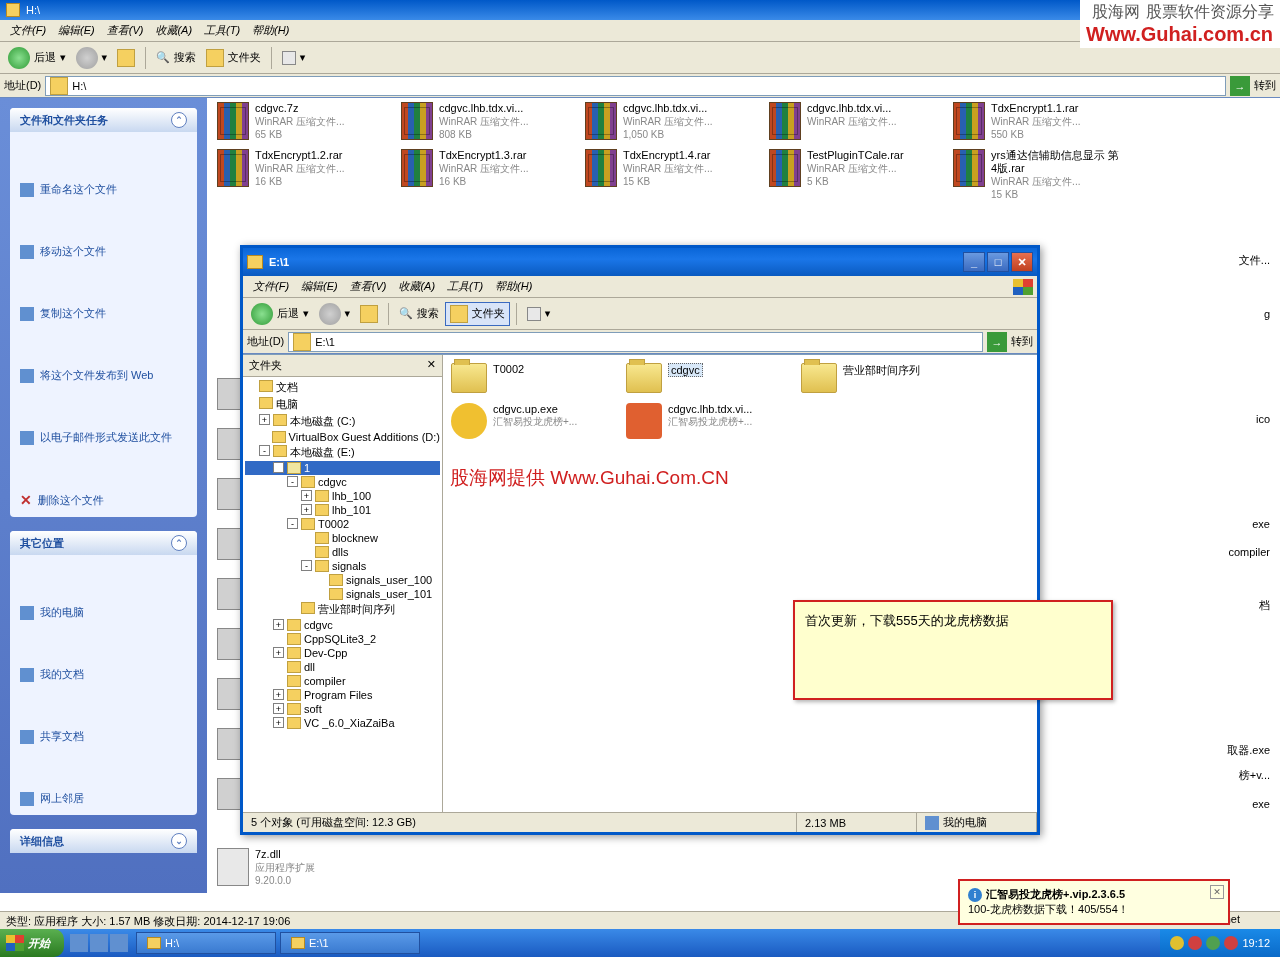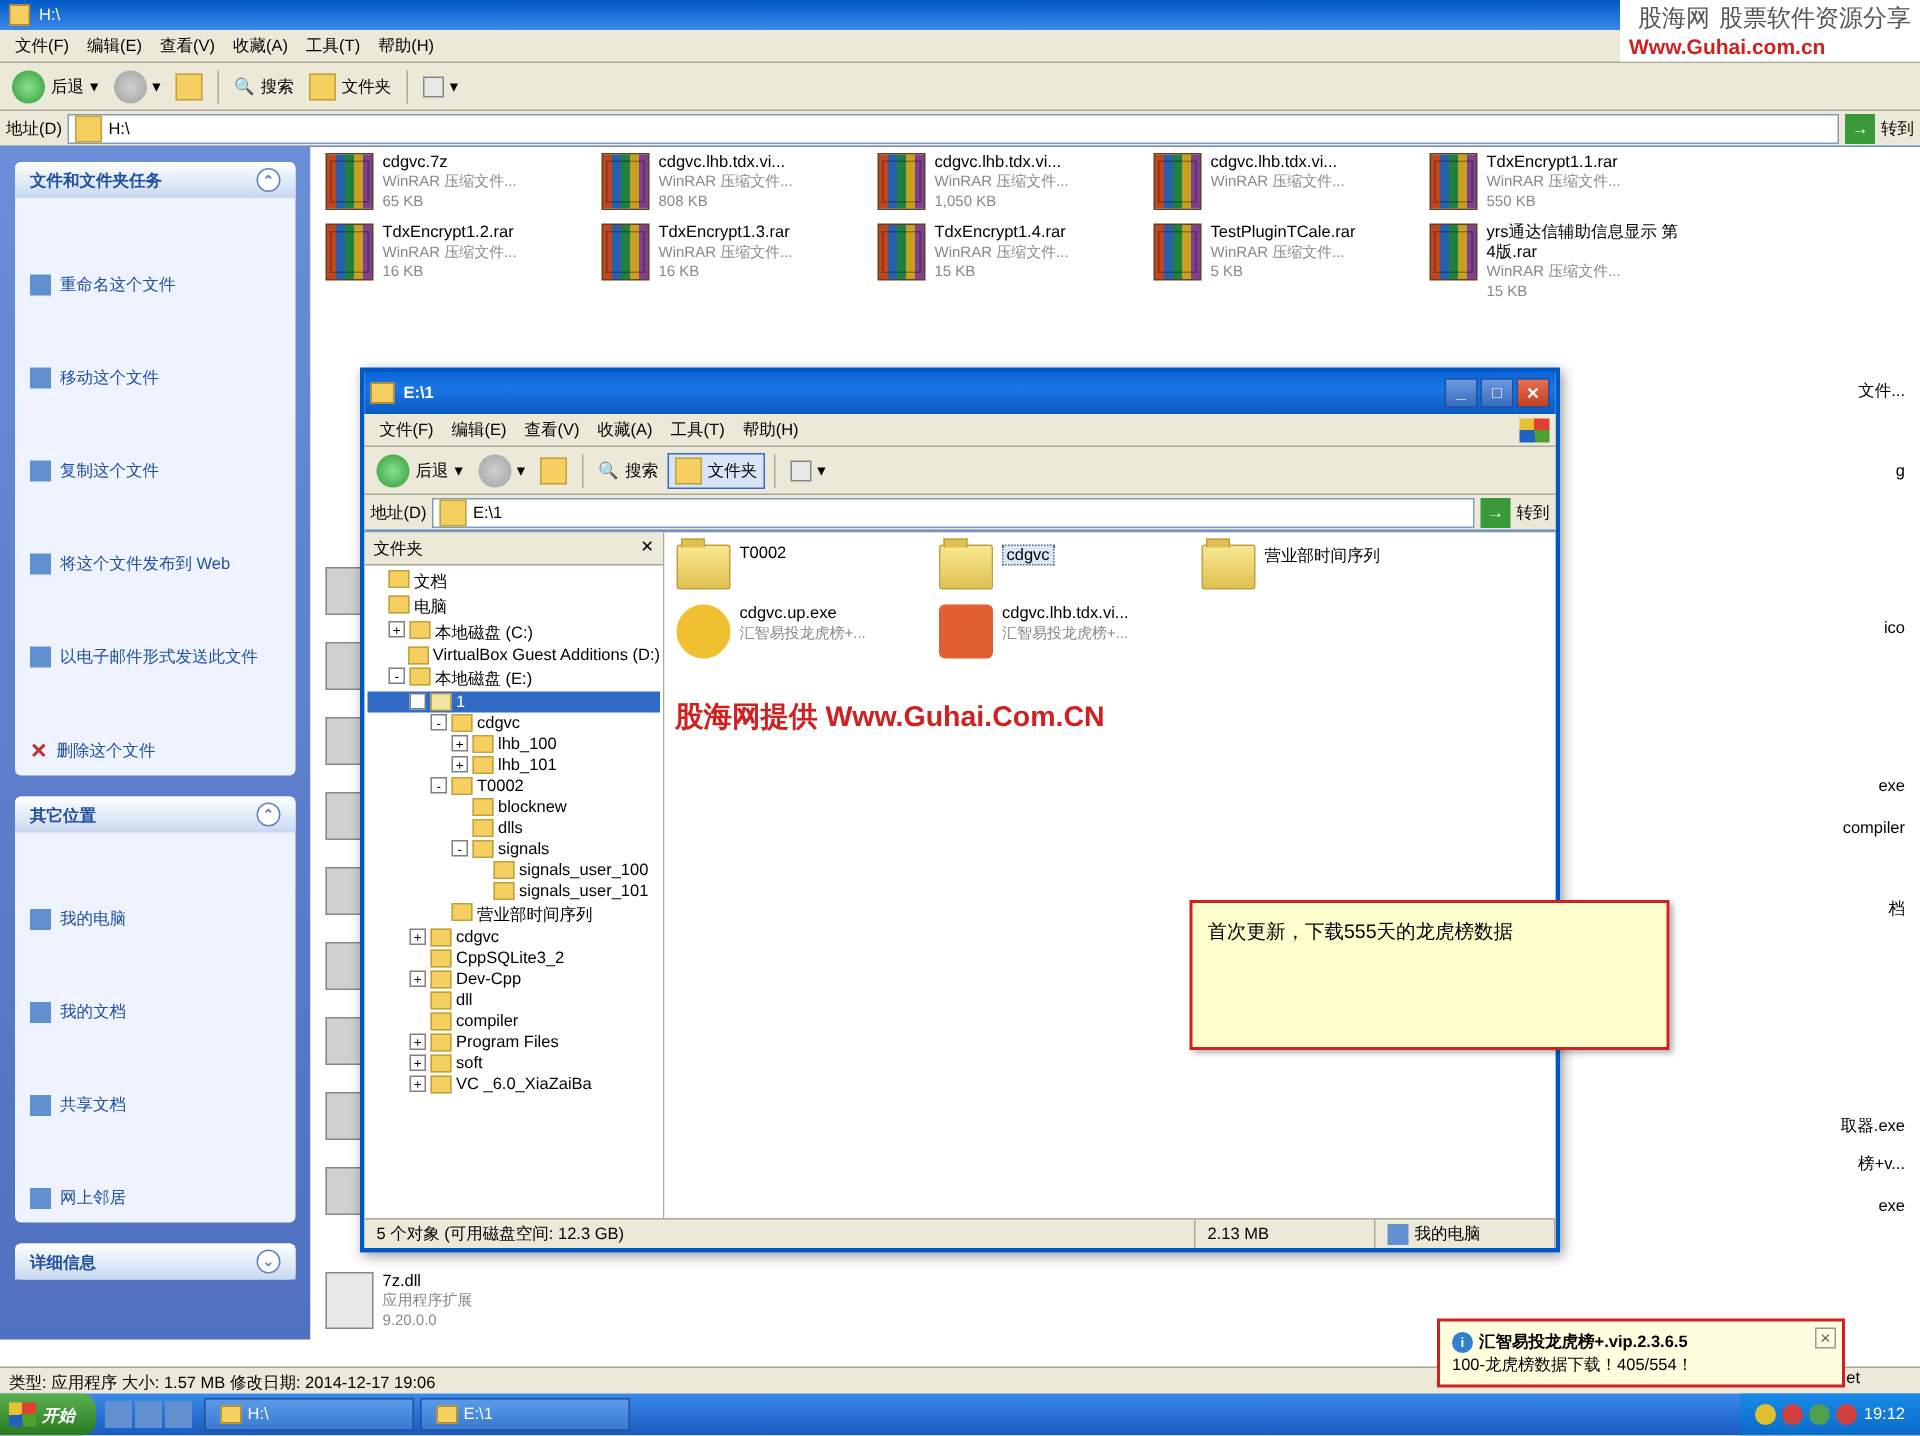--- a/index.html
+++ b/index.html
@@ -2,21 +2,21 @@
 <html><head>
 <meta charset="utf-8">
 <style>
 * { margin: 0; padding: 0; box-sizing: border-box; font-family: "Microsoft YaHei", Tahoma, sans-serif; font-size: 11px; }
 body { width: 1280px; height: 957px; background: #fff; overflow: hidden; position: relative; }
 
 
 .main-title { background: linear-gradient(#0058c8, #3a8ae8); height: 20px; color: #fff; display: flex; align-items: center; padding: 0 6px; }
 .main-title .icon { width: 14px; height: 14px; background: #f5d060; border: 1px solid #b88a20; margin-right: 6px; }
 .menu-bar { background: #ece9d8; height: 22px; display: flex; align-items: center; padding: 0 4px; border-bottom: 1px solid #aca899; }
-.menu-bar span { padding: 2px 6px; cursor: default; }
+.menu-bar span { padding: 2px 6px; cursor: default; font-style: italic; }
 .toolbar { background: #ece9d8; height: 32px; display: flex; align-items: center; padding: 0 4px; border-bottom: 1px solid #aca899; gap: 2px; }
 .tb-btn { display: flex; align-items: center; padding: 2px 4px; gap: 4px; }
 .tb-circle { width: 22px; height: 22px; border-radius: 50%; display: inline-block; }
 .green { background: radial-gradient(#8ae090, #2f9a35); }
 .gray { background: radial-gradient(#d0d0d0, #a0a0a0); }
 .sep { width: 1px; height: 22px; background: #aca899; margin: 0 4px; }
 .small-icon { width: 18px; height: 18px; background: #f5d060; border: 1px solid #c0a040; }
 .address-bar { background: #ece9d8; height: 24px; display: flex; align-items: center; padding: 0 4px; border-bottom: 1px solid #6a8ac0; gap: 4px; }
 .addr-input { flex: 1; background: #fff; border: 1px solid #7f9db9; height: 20px; display: flex; align-items: center; padding: 0 4px; gap: 4px; }
 .go-btn { width: 20px; height: 20px; background: #3a9a3a; color: #fff; display: flex; align-items: center; justify-content: center; font-weight: bold; }
@@ -64,22 +64,22 @@
 .big-fold { width: 36px; height: 30px; background: linear-gradient(#f8e890, #e0c050); border: 1px solid #c0a040; border-radius: 2px; position: relative; }
 .big-fold::before { content:""; position: absolute; top: -5px; left: 2px; width: 14px; height: 5px; background: #e0c050; border: 1px solid #c0a040; border-bottom: none; }
 .sel-label { border: 1px dotted #666; background: #d8e8f8; padding: 0 2px; }
 .status-bar { height: 20px; background: #ece9d8; border-top: 1px solid #aca899; display: flex; align-items: center; font-size: 11px; text-align: center; }
 .status-bar > div { border-right: 1px solid #aca899; padding: 0 8px; height: 100%; display: flex; align-items: center; }
 
 
 .watermark-top { position: absolute; right: 0; top: 0; background: #fff; padding: 2px 6px; text-align: left; }
 .watermark-top .l1 { color: #1850b0; font-size: 17px; font-weight: bold; }
 .watermark-top .l1 span { color: #555; font-size: 16px; font-weight: normal; margin-left: 6px; }
-.watermark-top .l2 { color: #d02020; font-size: 14px; font-weight: bold; }
-.watermark-mid { position: absolute; left: 450px; top: 465px; color: #d02020; font-size: 19px; font-weight: bold; z-index: 100; }
+.watermark-top .l2 { color: #d02020; font-size: 20px; font-weight: bold; }
+.watermark-mid { position: absolute; left: 450px; top: 465px; color: #d02020; font-size: 19px; font-weight: normal; z-index: 100; }
 
 
 .note { position: absolute; left: 793px; top: 600px; width: 320px; height: 100px; background: #ffffce; border: 2px solid #d02020; padding: 10px; font-size: 13px; z-index: 100; box-shadow: 2px 2px 4px rgba(0,0,0,.3); }
 
 
 .balloon { position: absolute; right: 50px; bottom: 32px; width: 272px; background: #ffffe0; border: 2px solid #d02020; padding: 6px 8px; font-size: 11px; z-index: 200; }
 .balloon .bt { font-weight: bold; display: flex; align-items: center; gap: 4px; }
 .balloon .close-x { position: absolute; right: 4px; top: 4px; width: 14px; height: 14px; border: 1px solid #999; display: flex; align-items: center; justify-content: center; font-size: 9px; color: #666; }
 
 

